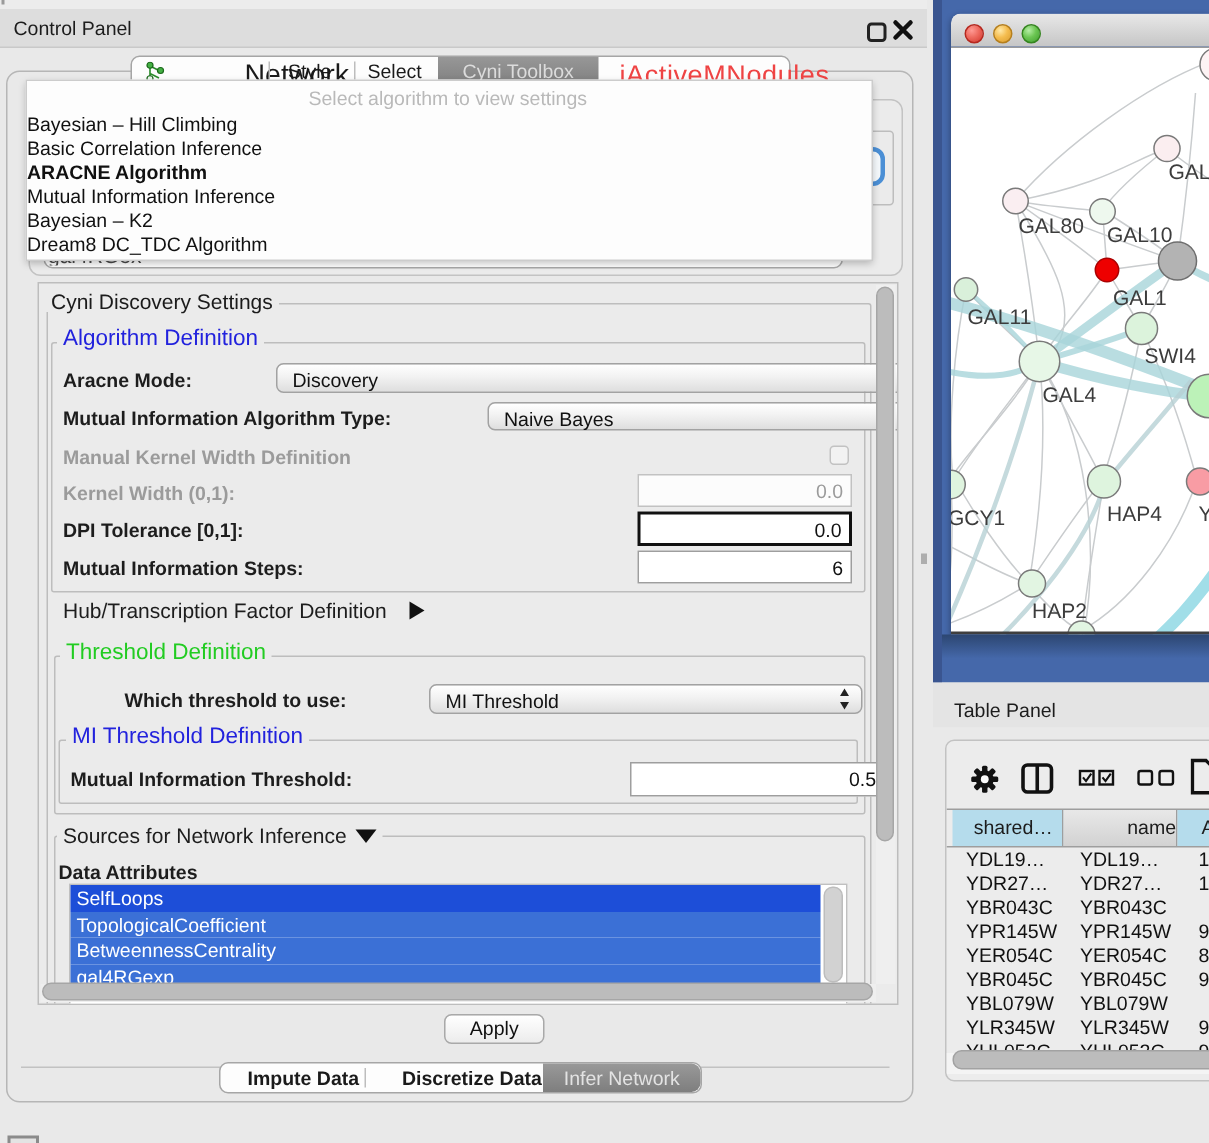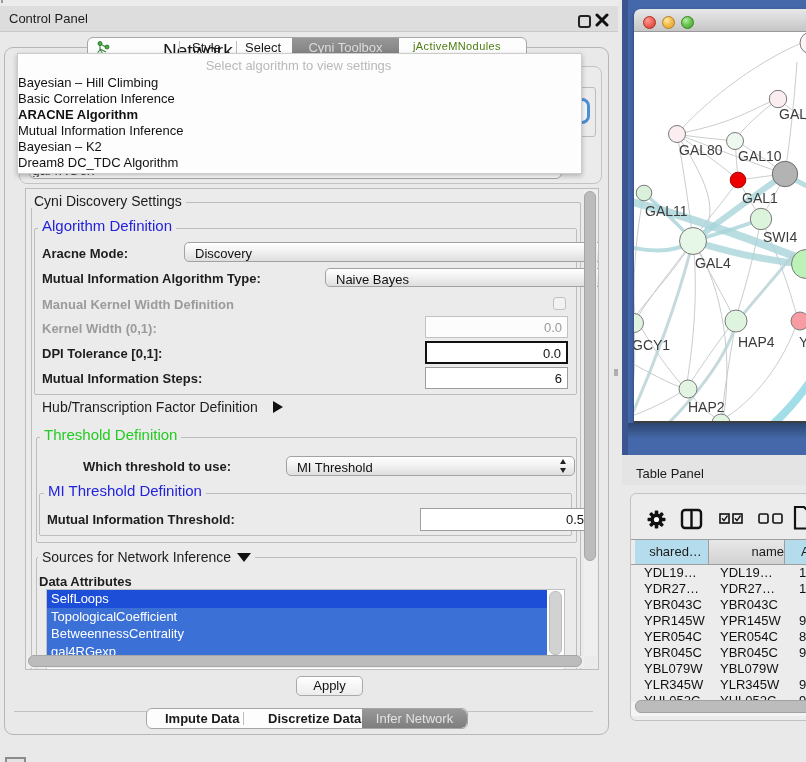--- a/index.html
+++ b/index.html
@@ -46,21 +46,21 @@
       <circle cx="3" cy="2.5" r="2" fill="#44b044" stroke="#1c691c" stroke-width="0.8"></circle>
       <circle cx="10" cy="6" r="2" fill="#44b044" stroke="#1c691c" stroke-width="0.8"></circle>
       <circle cx="3" cy="11.5" r="2" fill="#eaf6ea" stroke="#1c691c" stroke-width="0.8"></circle>
     </svg>
     <span style="position:absolute;left:31px;top:2px;font-size:19px;color:#1a1a1a;margin-left:44px;">Network</span>
     <span style="position:absolute;left:91px;top:3px;width:1px;height:13px;background:#bdbdbd;"></span>
     <span style="position:absolute;left:104px;top:2px;font-size:13px;color:#1a1a1a;">Style</span>
     <span style="position:absolute;left:148px;top:3px;width:1px;height:13px;background:#bdbdbd;"></span>
     <span style="position:absolute;left:157px;top:2px;font-size:13px;color:#1a1a1a;">Select</span>
     <div style="position:absolute;left:204px;top:0;width:107px;height:20px;background:linear-gradient(#979797,#7e7e7e);text-align:center;font-size:13px;line-height:20px;color:#dcdcdc;">Cyni Toolbox</div>
-    <span style="position:absolute;left:325px;top:2px;font-size:11px;color:#4d7c0f;letter-spacing:0.4px;">jActiveMNodules</span>
+    <span style="position:absolute;left:325px;top:2px;font-size:18px;color:#ef4444;letter-spacing:0.4px;">jActiveMNodules</span>
   </div>
 
   <div class="abs" style="left:19px;top:66px;width:581px;height:116px;border:1px solid #c3c3c3;border-radius:8px;background:#ebebeb;"></div>
   <div class="grp" style="left:30px;top:87px;width:564px;height:48px;"></div>
   <div class="abs" style="left:38px;top:98px;width:546px;height:20px;border:3px solid #4b8fd5;border-radius:8px;background:#f4f8fb;"></div>
   <div class="abs" style="left:29px;top:140px;width:531px;height:37px;background:#ffffff;border:1px solid #a8a8a8;border-radius:6px;"></div>
   <div class="abs" style="left:32px;top:172px;width:70px;height:5px;overflow:hidden;">
       <div style="margin-top:-10px;font-size:14px;color:#4a4a4a;">gal4RGex</div>
     </div>
 

